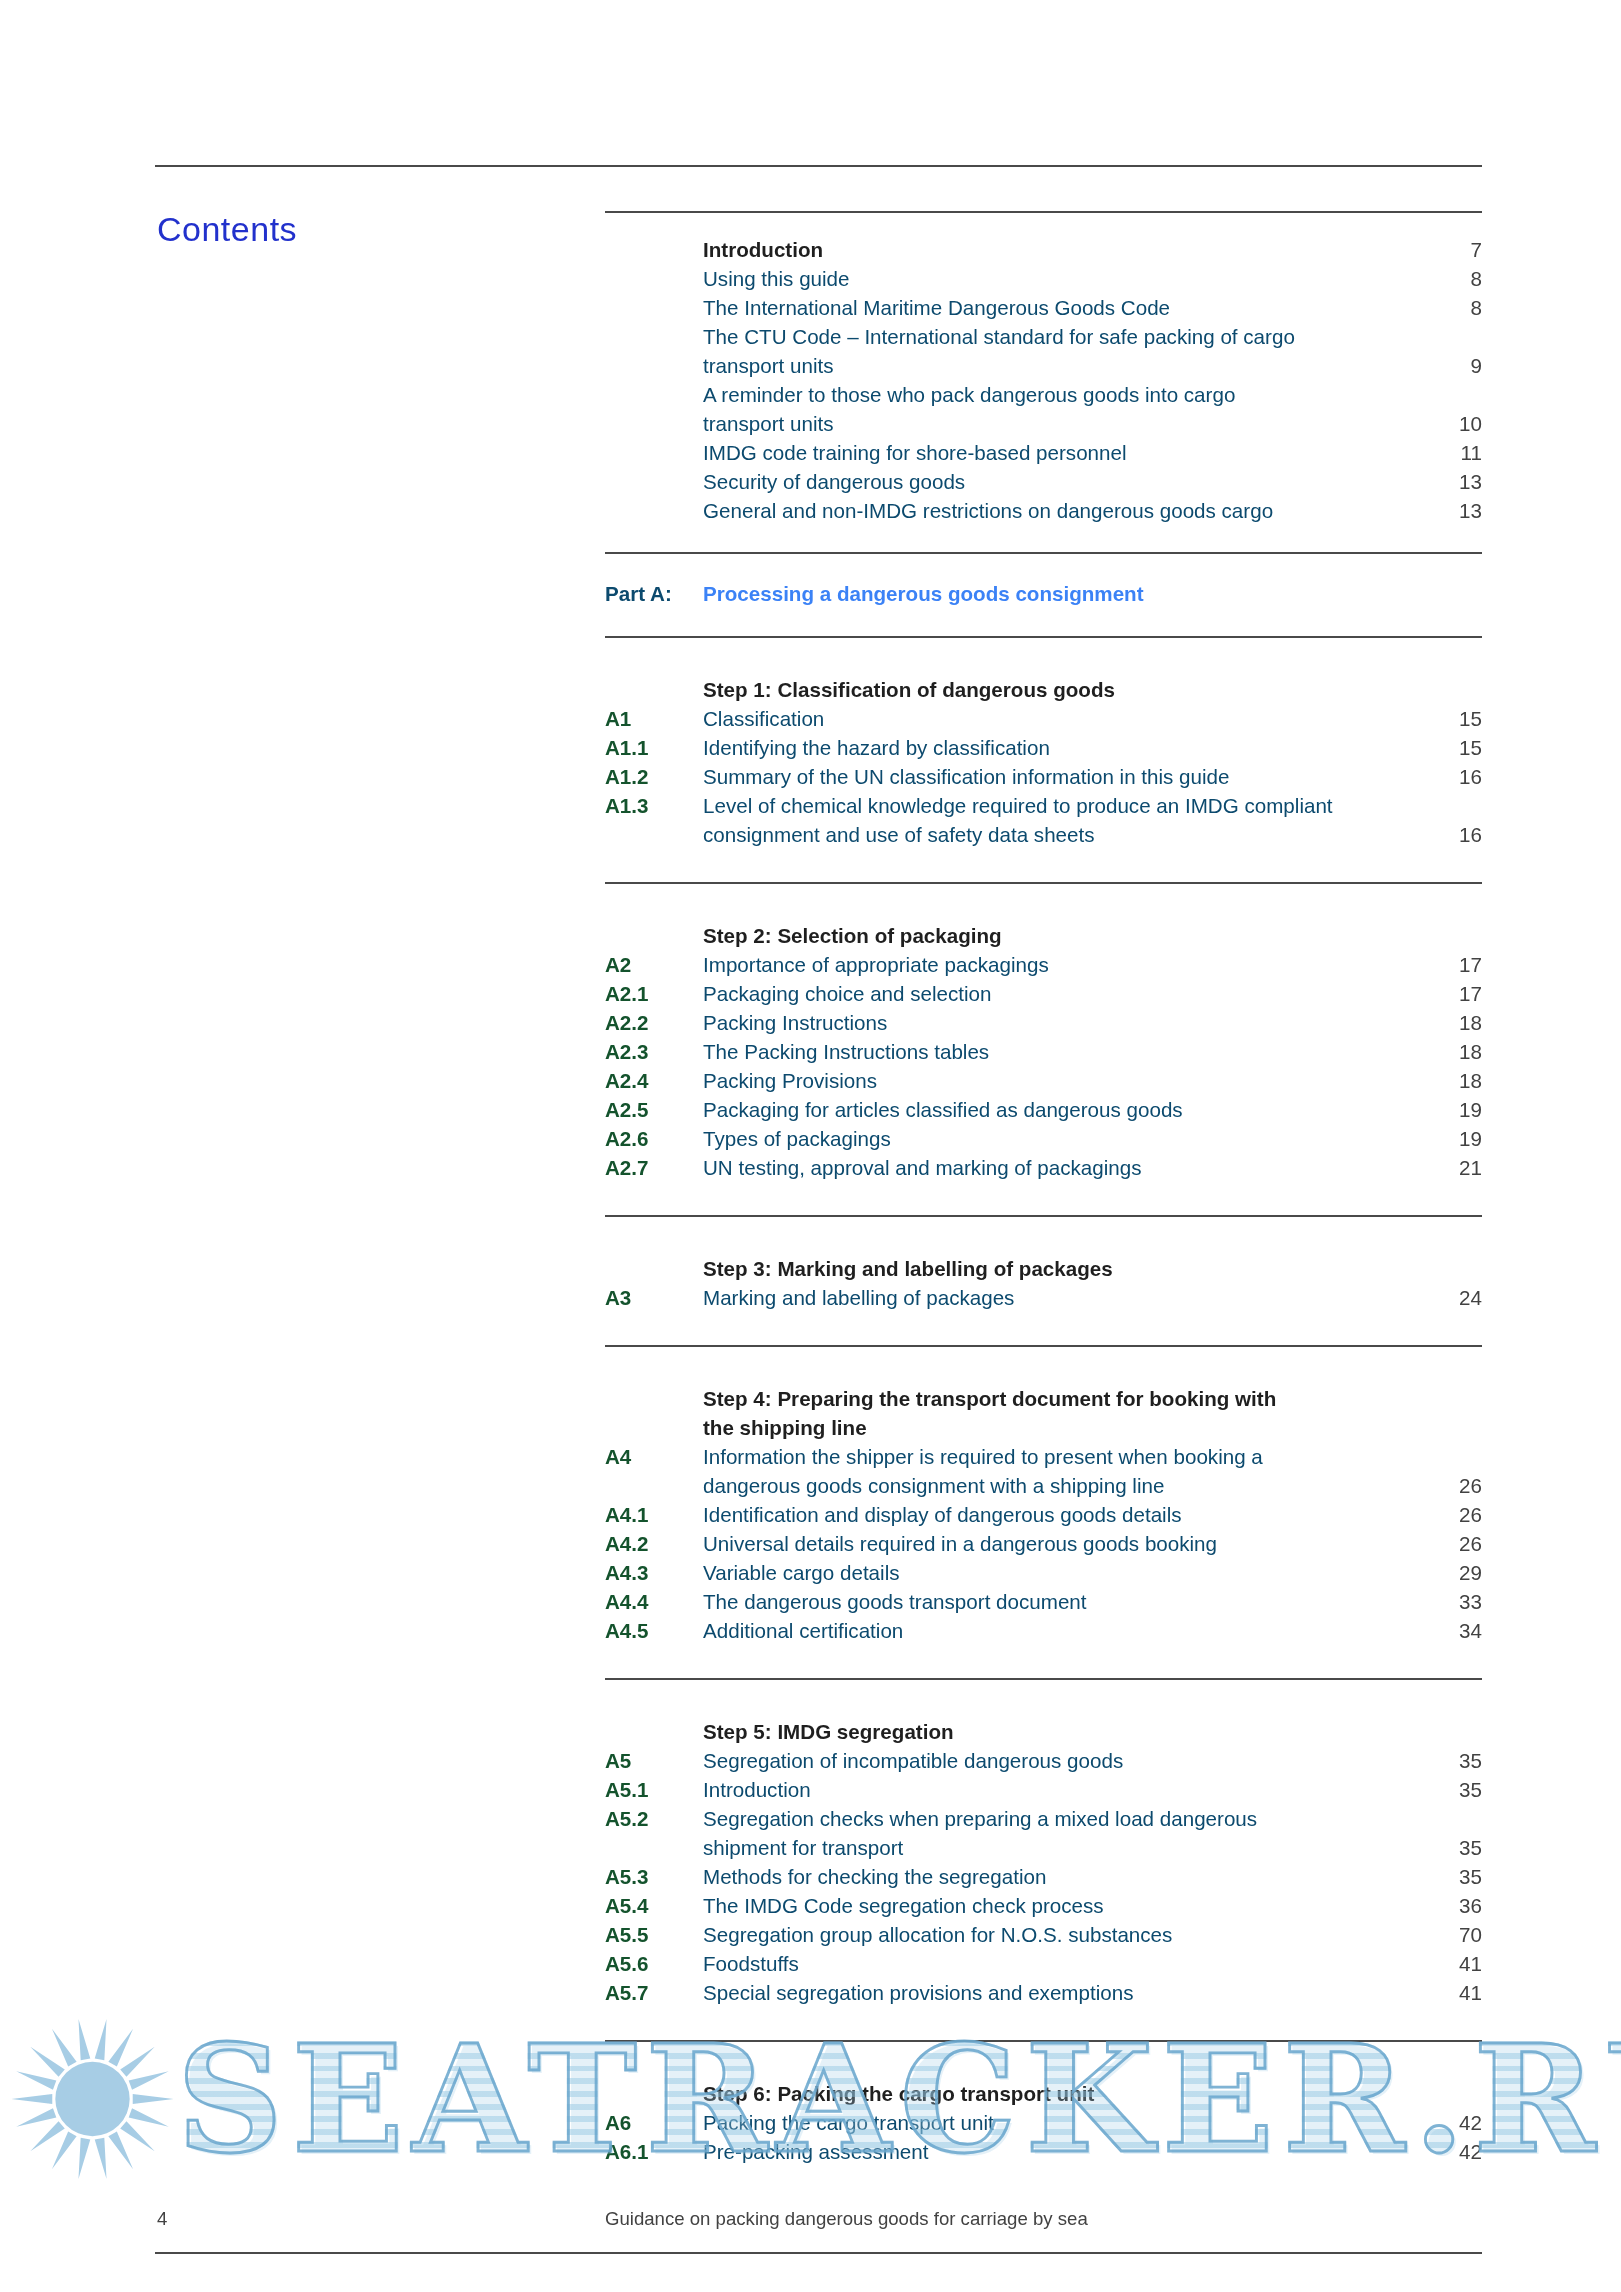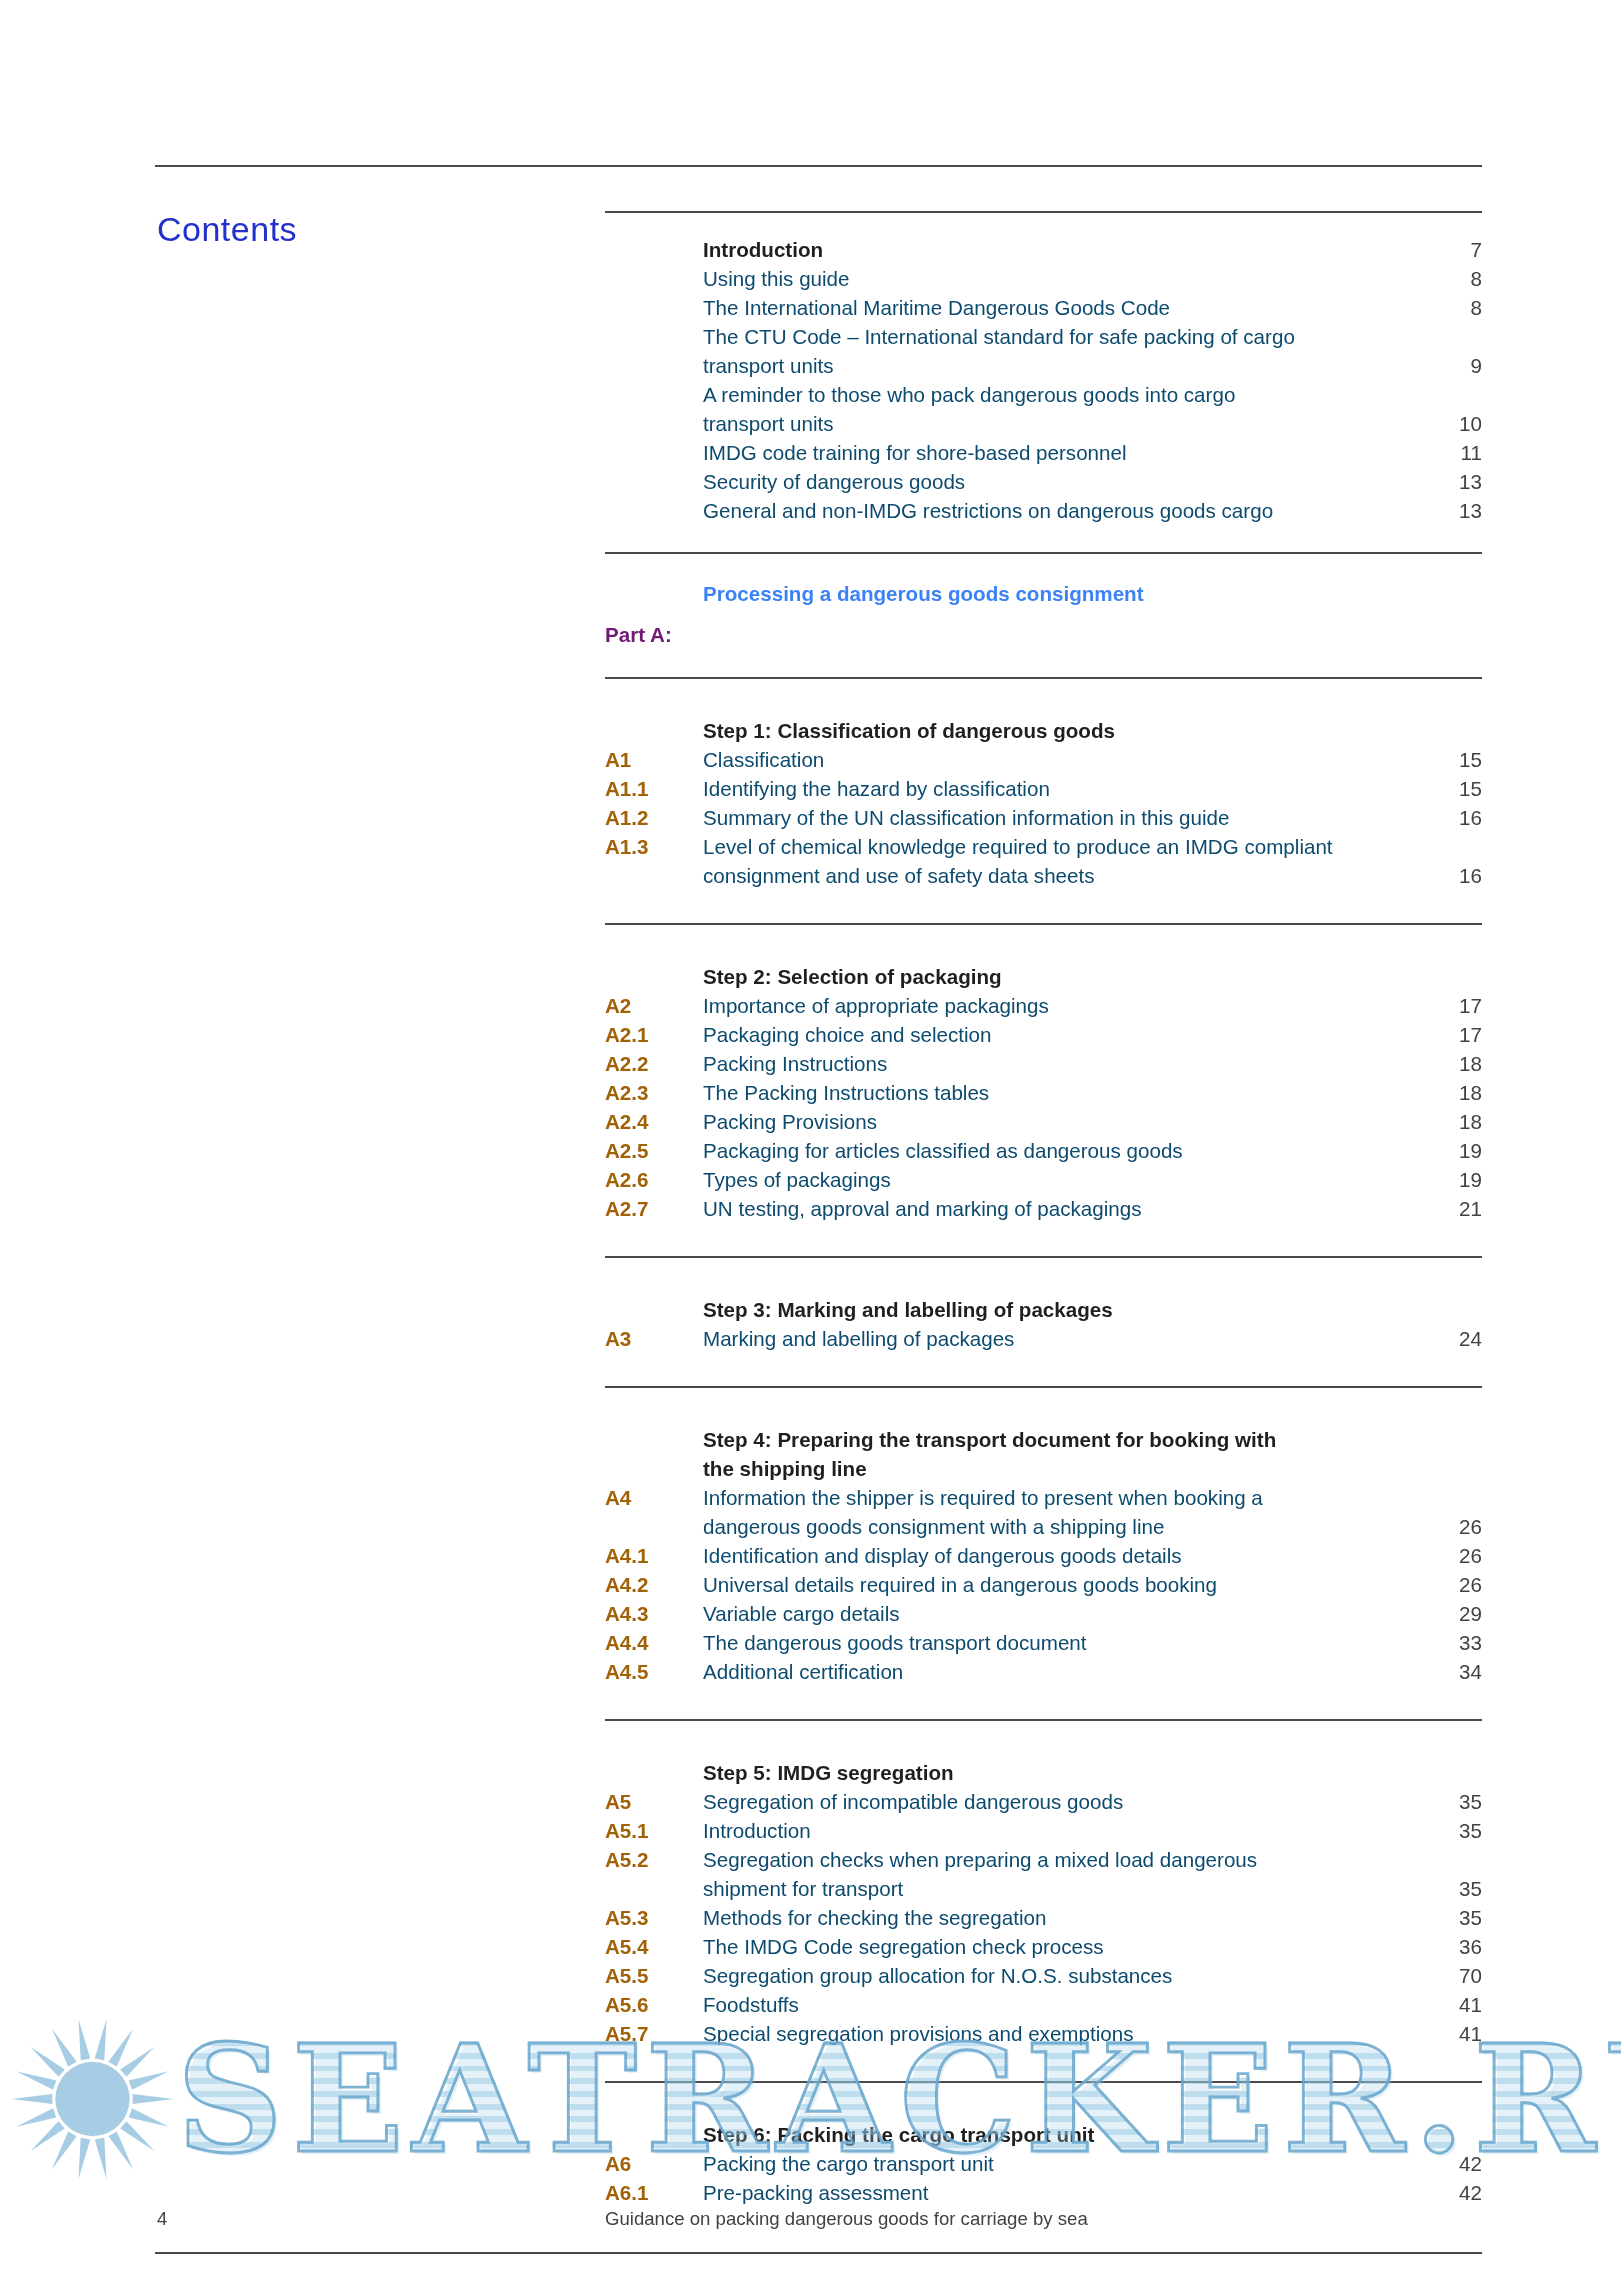--- a/index.html
+++ b/index.html
@@ -33,21 +33,21 @@
     left: 605px;
     top: 211px;
     width: 877px;
   }
   .row {
     display: grid;
     grid-template-columns: 98px 676px 1fr;
     font-size: 20.6px;
     line-height: 29px;
   }
-  .row-label { font-weight: bold; color: #a16207; }
+  .row-label { font-weight: bold; color: #14532d; }
   .row-title { white-space: pre-line; color: #0c4a6e; }
   .row-title.bold { font-weight: bold; color: #1f1f1f; }
   .row-page { text-align: right; align-self: end; color: #424242; }
   .heading-row .row-title { font-weight: bold; color: #1f1f1f; }
   section.intro-section { border-top: 2px solid #4a4a4a; padding: 21.6px 0 27.4px; }
   .part-band { border-top: 2px solid #4a4a4a; padding: 25.5px 0 27.4px; }
   .part-band .row-label, .part-band .row-title { font-weight: bold; }
   .step-section { border-top: 2px solid #4a4a4a; padding: 37px 0 33px; }
   .footer {
     position: absolute;
@@ -150,21 +150,21 @@
           <div class="row">
     <span class="row-label"></span>
     <span class="row-title">General and non-IMDG restrictions on dangerous goods cargo</span>
     <span class="row-page">13</span>
   </div>
         </div>
     </section>
 
     <section class="part-band">
       <div class="row">
-        <span class="row-label part-label" style="color: #701a75; margin-top: 41px;">Part A:</span>
+        <span class="row-label part-label" style="color: #0c4a6e;">Part A:</span>
         <span class="row-title part-title" style="color: #3b82f6;">Processing a dangerous goods consignment</span>
         <span class="row-page"></span>
       </div>
     </section>
 
     <div id="step-sections">
         <section class="step-section">
     <div class="row heading-row">
       <span class="row-label"></span>
       <span class="row-title step-heading-text">Step 1: Classification of dangerous goods</span>

